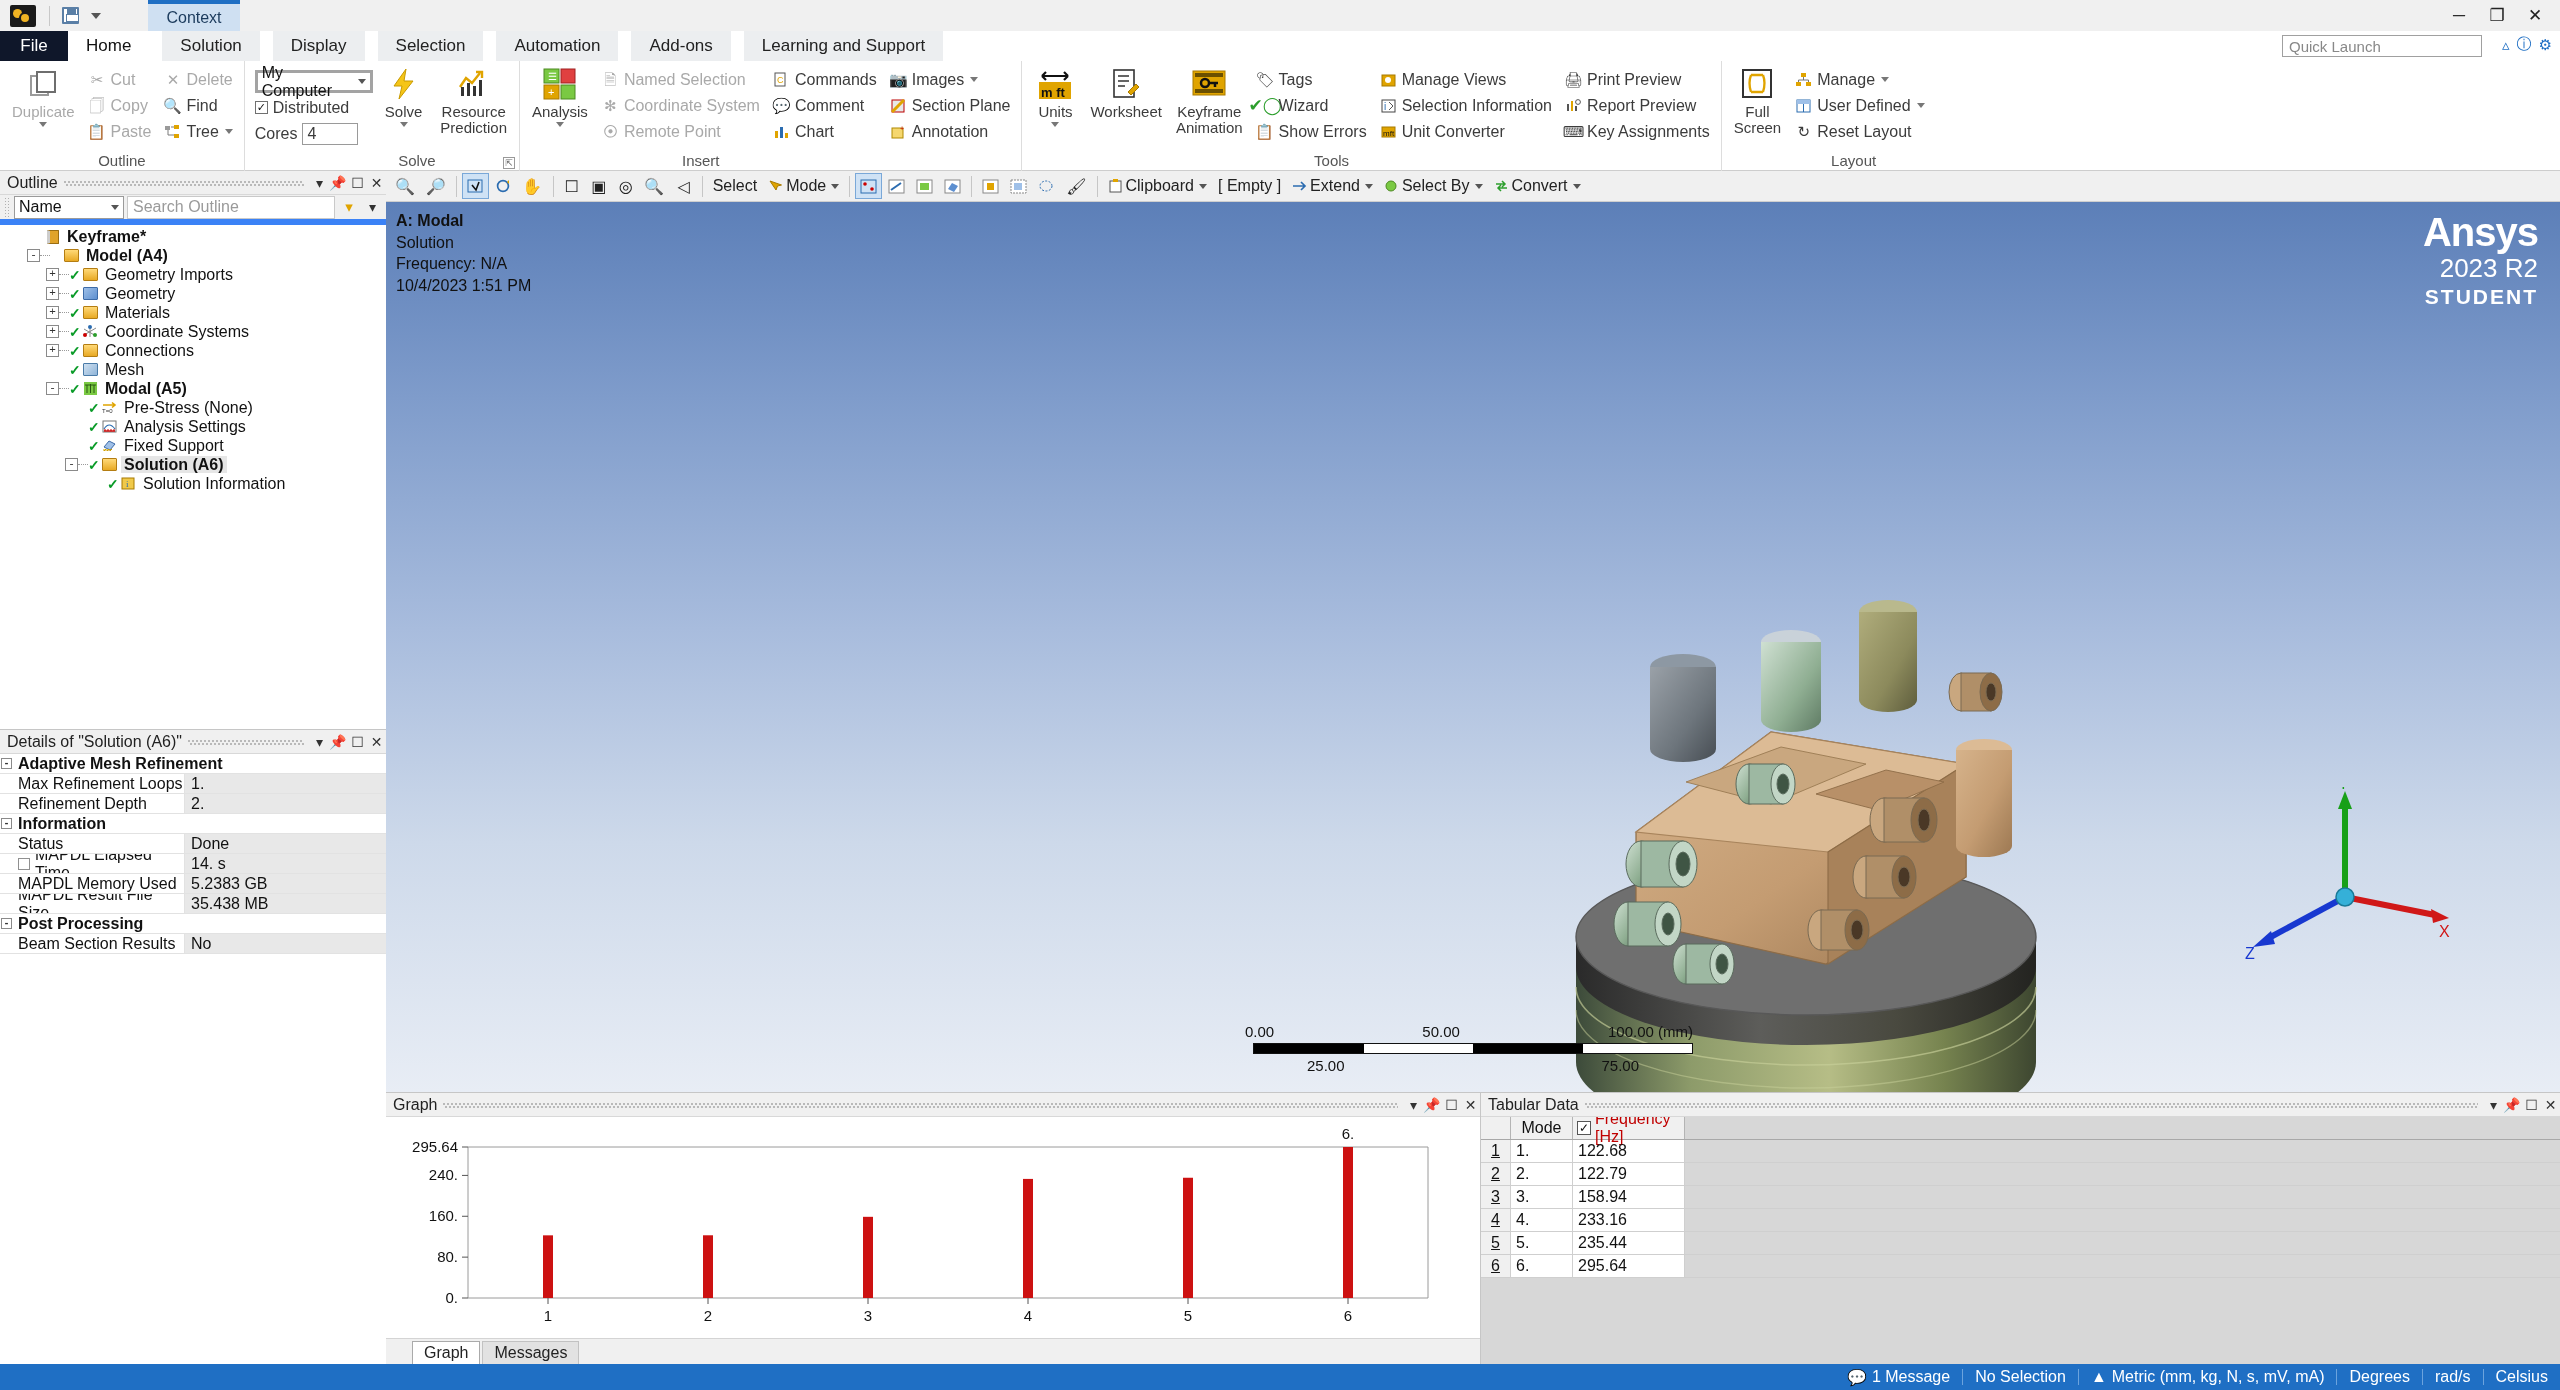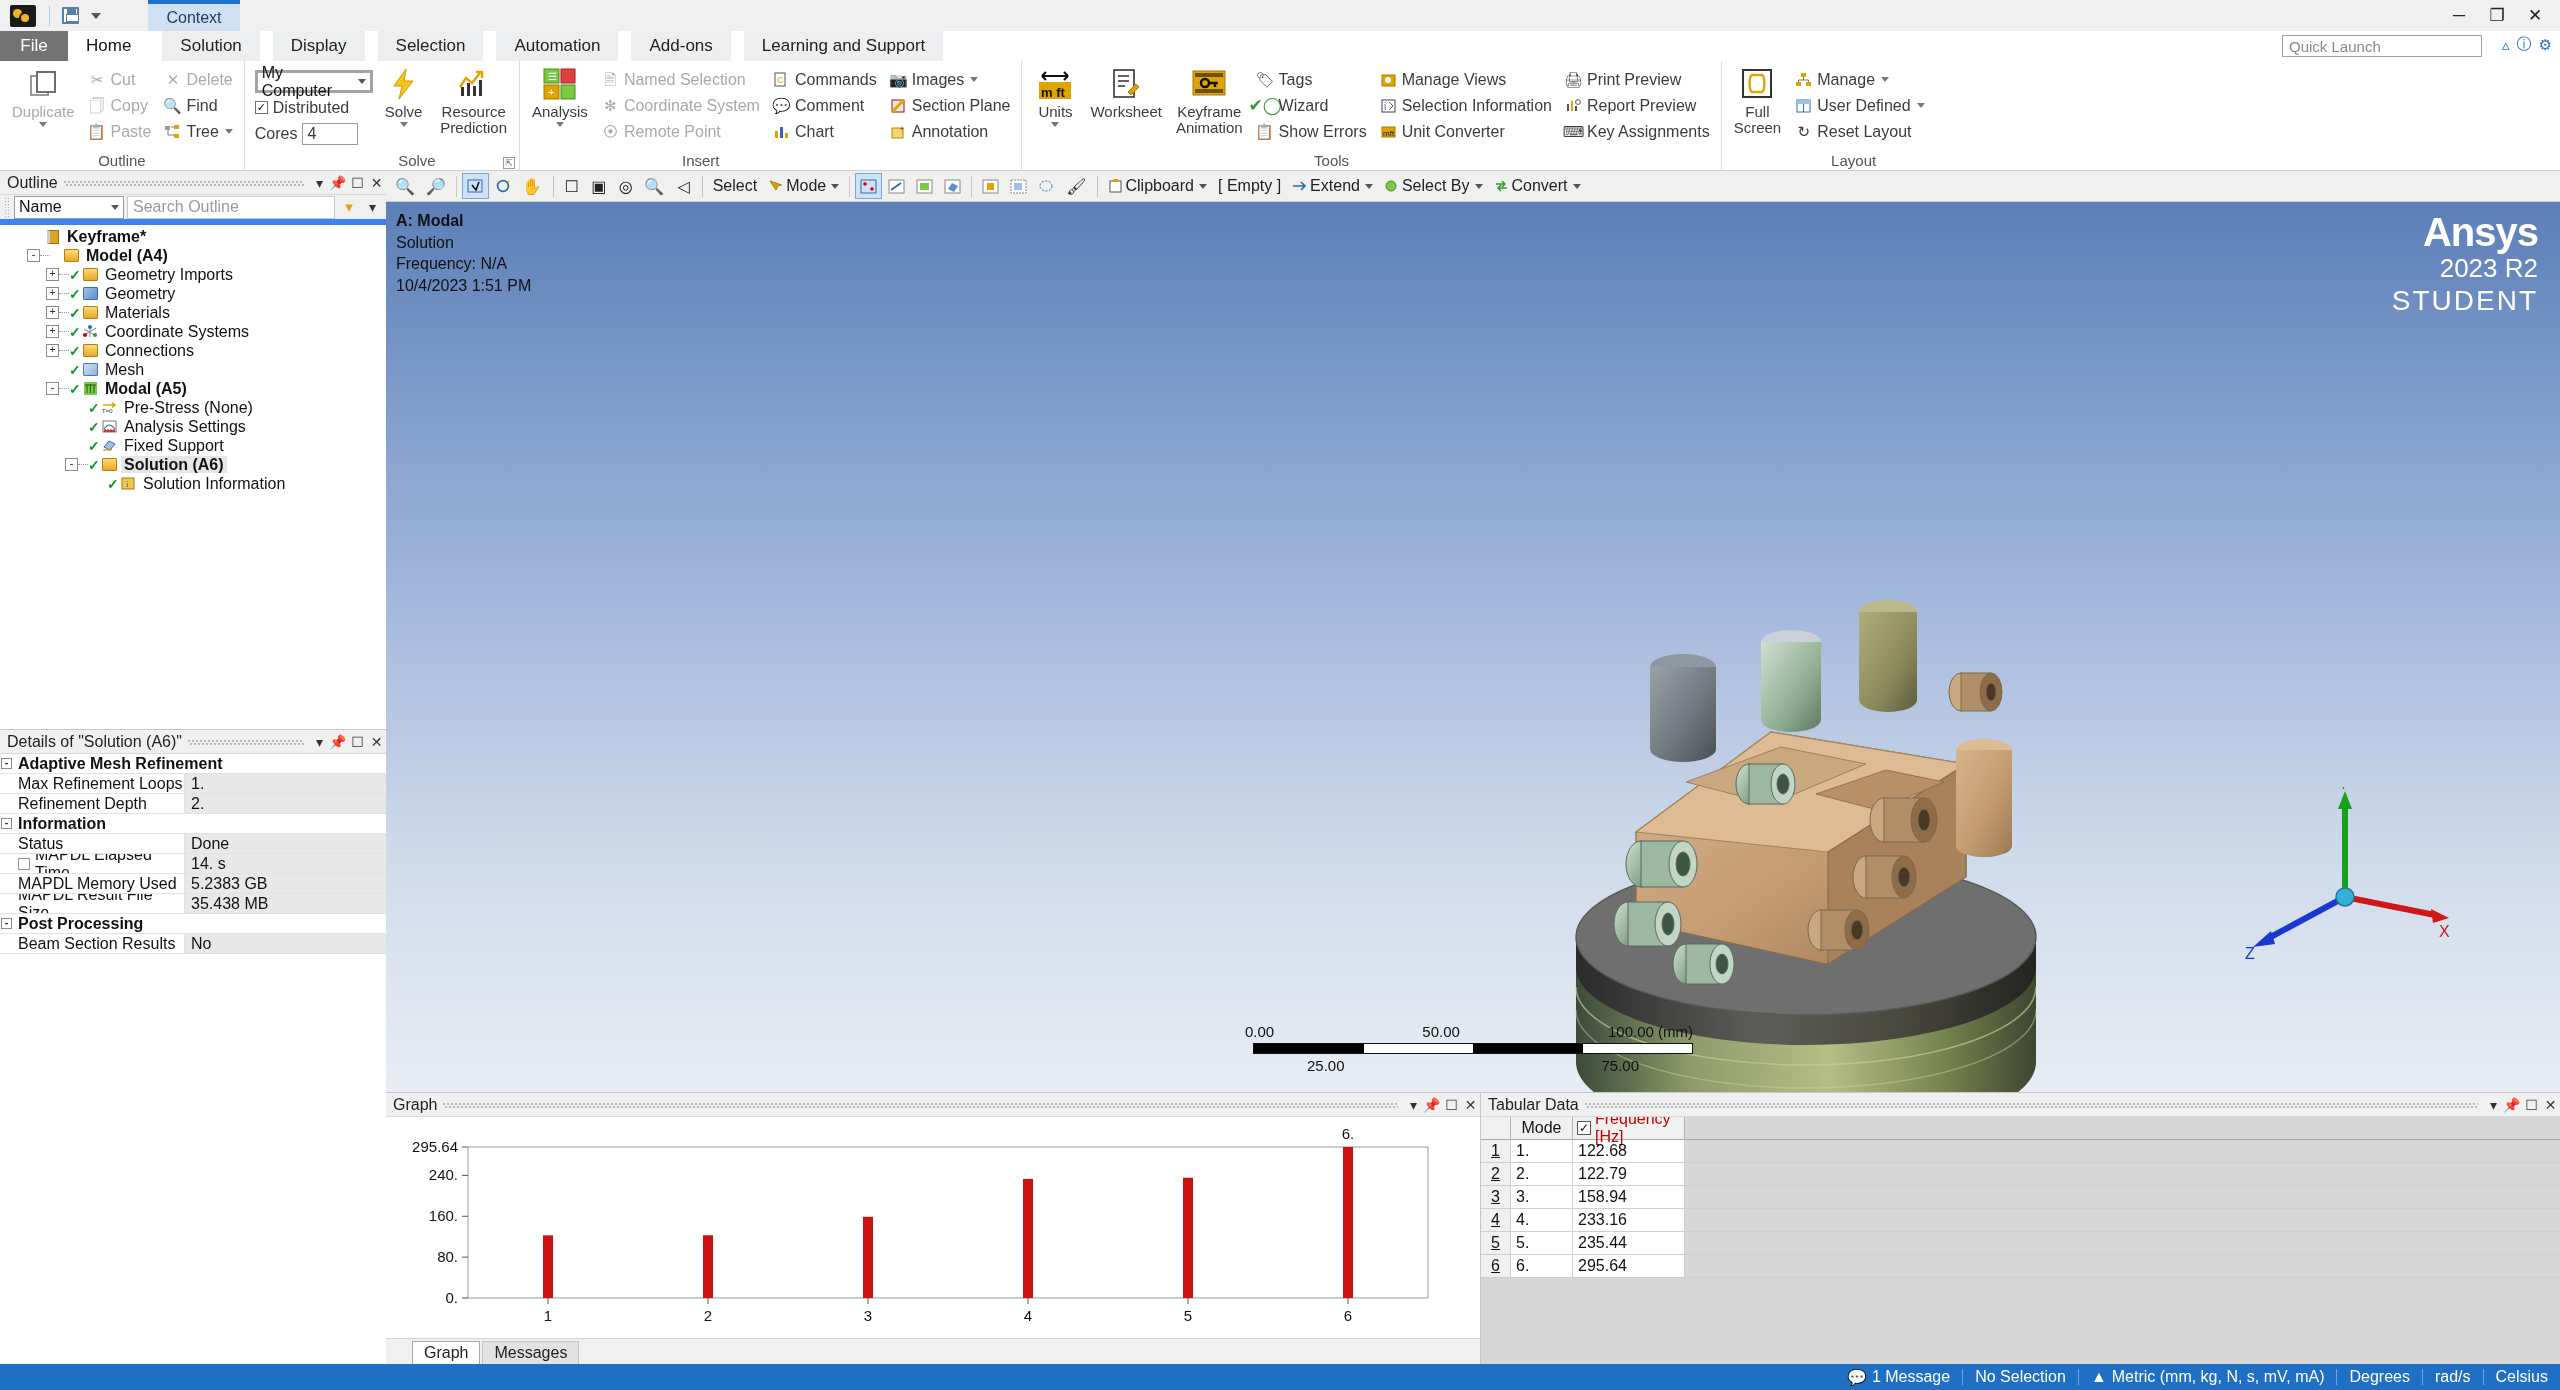--- a/index.html
+++ b/index.html
@@ -33,21 +33,21 @@
     display:flex;align-items:center;justify-content:center;
     font-size:16px;color:#1b3a5c;cursor:pointer;
   }
   .win-title { position:absolute; left:0; right:0; text-align:center; font-size:17px; color:#222; pointer-events:none; }
   .win-ctrls { position:absolute; right:6px; top:0; height:31px; display:flex; align-items:center; gap:0; }
   .win-ctrl { width:38px;height:31px;display:flex;align-items:center;justify-content:center;font-size:17px;color:#222;cursor:pointer;}
 
   
   .tabs-row { height:30px; background:#1f6fc4; display:flex; align-items:flex-end; position:relative; flex:none; }
   .tab-file {
-    width:68px;height:30px;background:#737373;color:#fff;
+    width:68px;height:30px;background:#0f172a;color:#fff;
     display:flex;align-items:center;justify-content:center;font-size:17px;cursor:pointer;
   }
   .tabs-strip { flex:1; height:30px; background:#fff; display:flex; align-items:center; position:relative;gap:13px;}
   .tabs-strip:before{content:"";position:absolute;left:0;right:0;top:0;height:30px;background:#fff;}
   .rtab {
     position:relative;z-index:2;height:30px;padding:0 18px;display:flex;align-items:center;
     font-size:17px;color:#222;cursor:pointer;white-space:nowrap;
   }
   .rtab.active { background:#fff; color:#111; }
   .rtab:not(.active){ background:#eceef0; }
@@ -153,21 +153,21 @@
   .tbtn .dd{width:0;height:0;border-left:4px solid transparent;border-right:4px solid transparent;border-top:5px solid #555;margin-left:2px;}
 
   
   .viewport{flex:1;position:relative;min-height:0;overflow:hidden;
     background:linear-gradient(#5c7fb8 0%,#7f9ccb 22%,#a8bcdd 48%,#cdd9ea 72%,#e8edf5 100%);}
   .vp-info{position:absolute;left:10px;top:8px;font-size:16px;color:#111;line-height:1.35;font-weight:bold;}
   .vp-info .sub{font-weight:normal;}
   .ansys-logo{position:absolute;right:22px;top:10px;text-align:right;color:#fff;}
   .ansys-logo .a1{font-size:40px;font-weight:bold;letter-spacing:-1px;line-height:1;}
   .ansys-logo .a2{font-size:26px;line-height:1.25;}
-  .ansys-logo .a3{font-size:28px;letter-spacing:2px;font-weight:normal;}
+  .ansys-logo .a3{font-size:21px;letter-spacing:2px;font-weight:bold;}
 
   .legend{position:absolute;left:50%;transform:translateX(-50%);bottom:18px;width:440px;color:#111;font-size:15px;}
   .legend .row{display:flex;justify-content:space-between;}
   .legend .bar{height:11px;margin:3px 0;display:flex;border:1px solid #111;}
   .legend .bar i{flex:1;display:block;}
   .legend .bar i:nth-child(odd){background:#000;}
   .legend .bar i:nth-child(even){background:#fff;}
   .legend .r1 span:nth-child(1){margin-left:-8px;}
   .legend .r2{padding:0 54px;}
 

